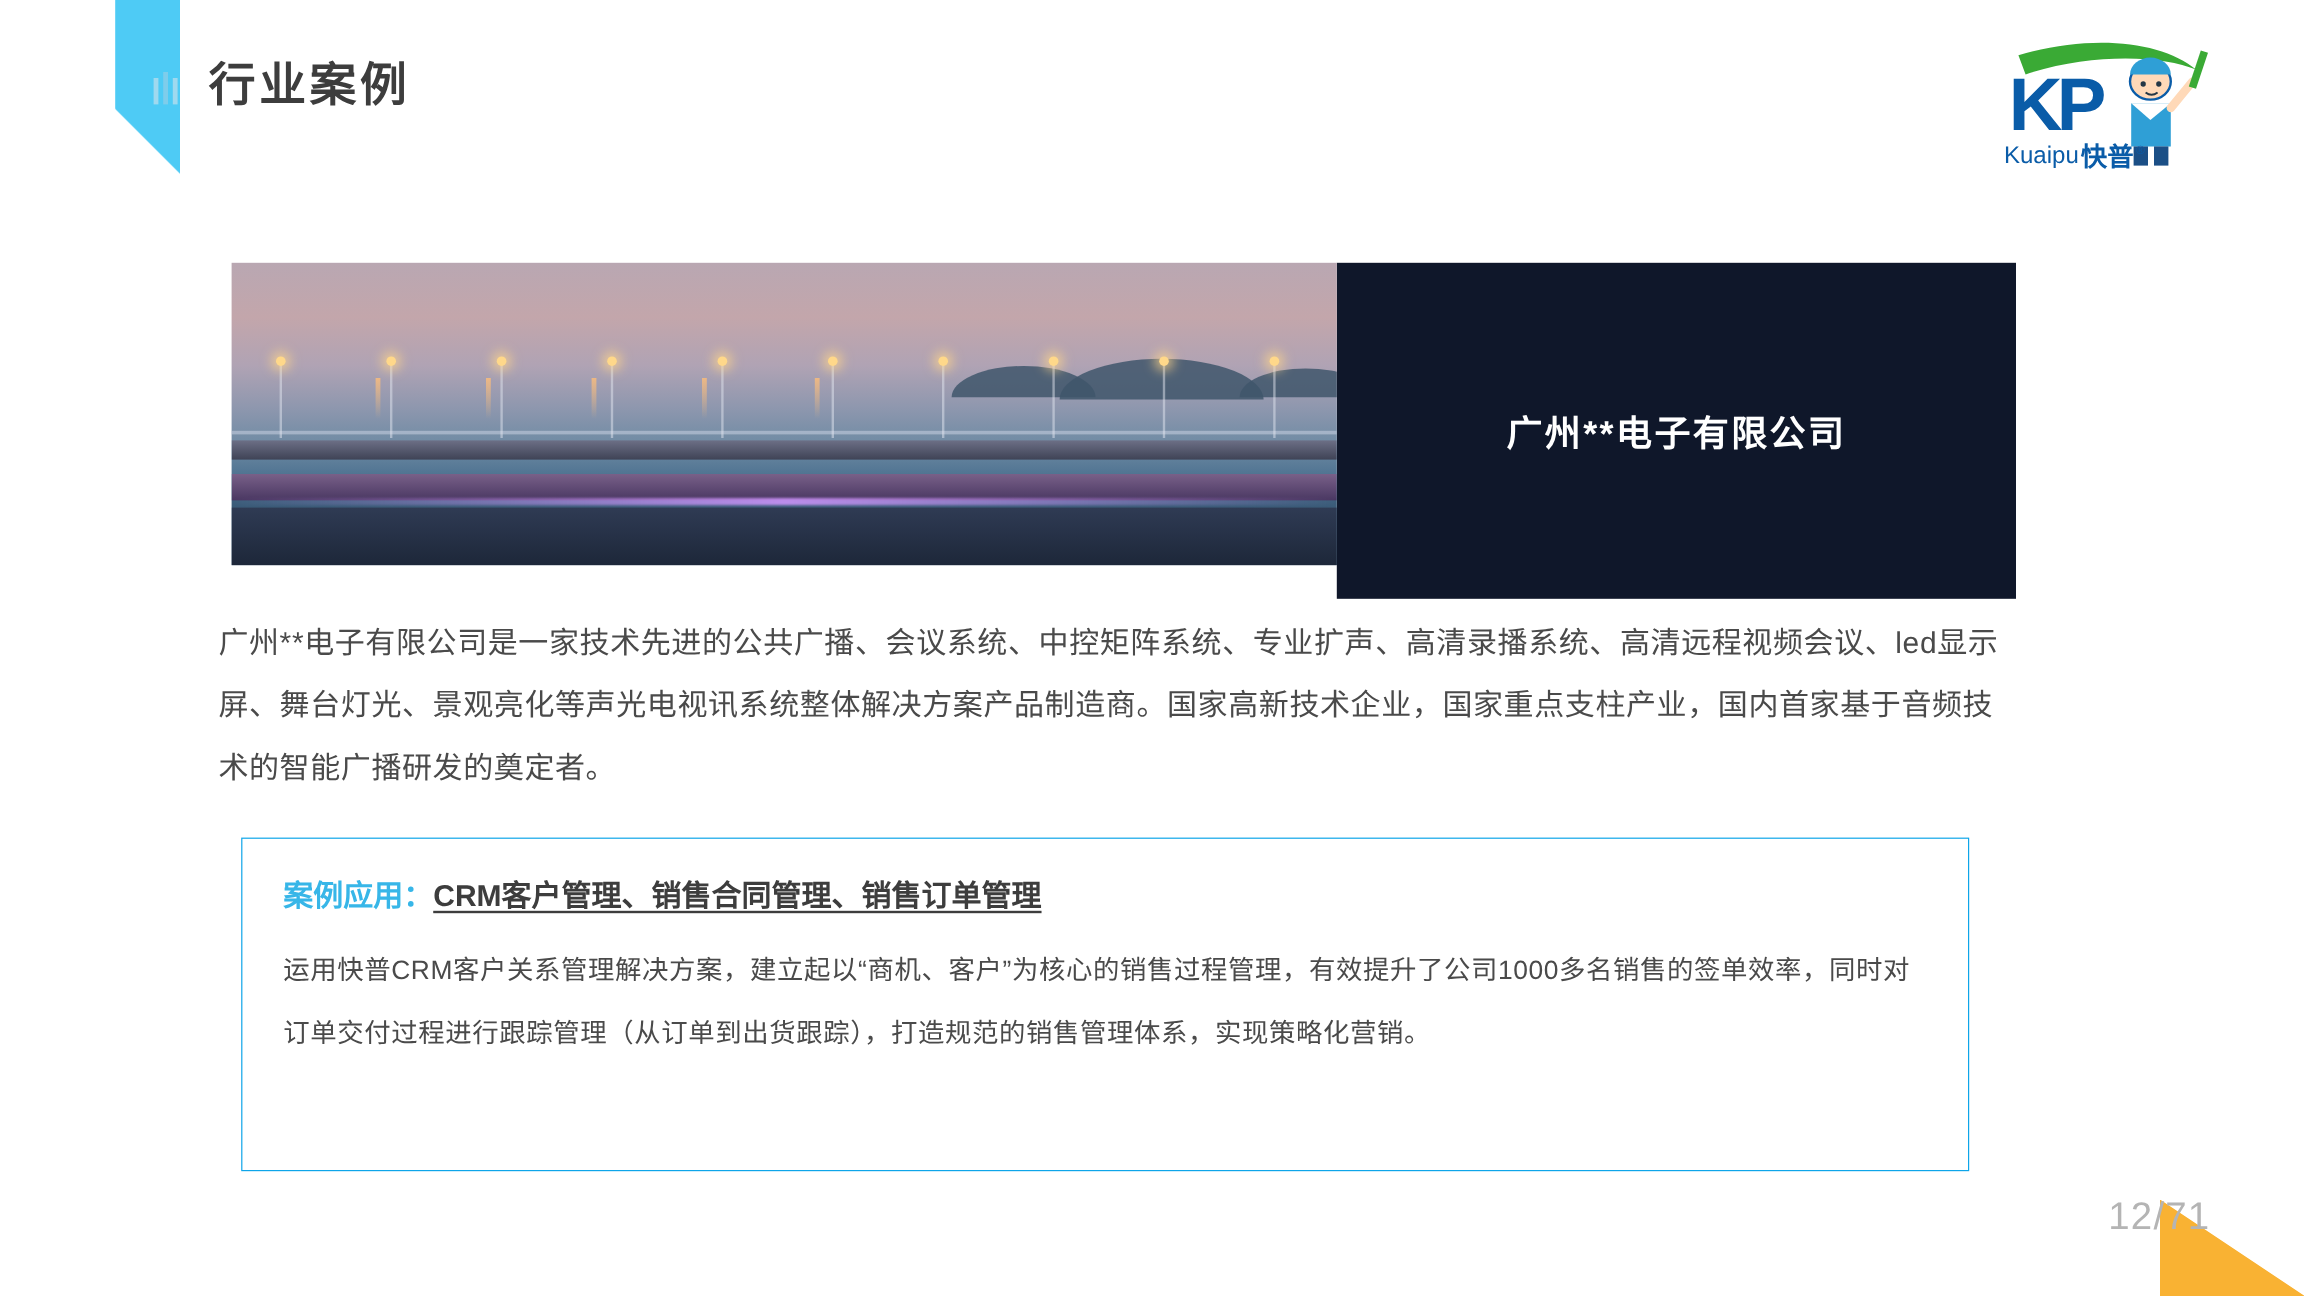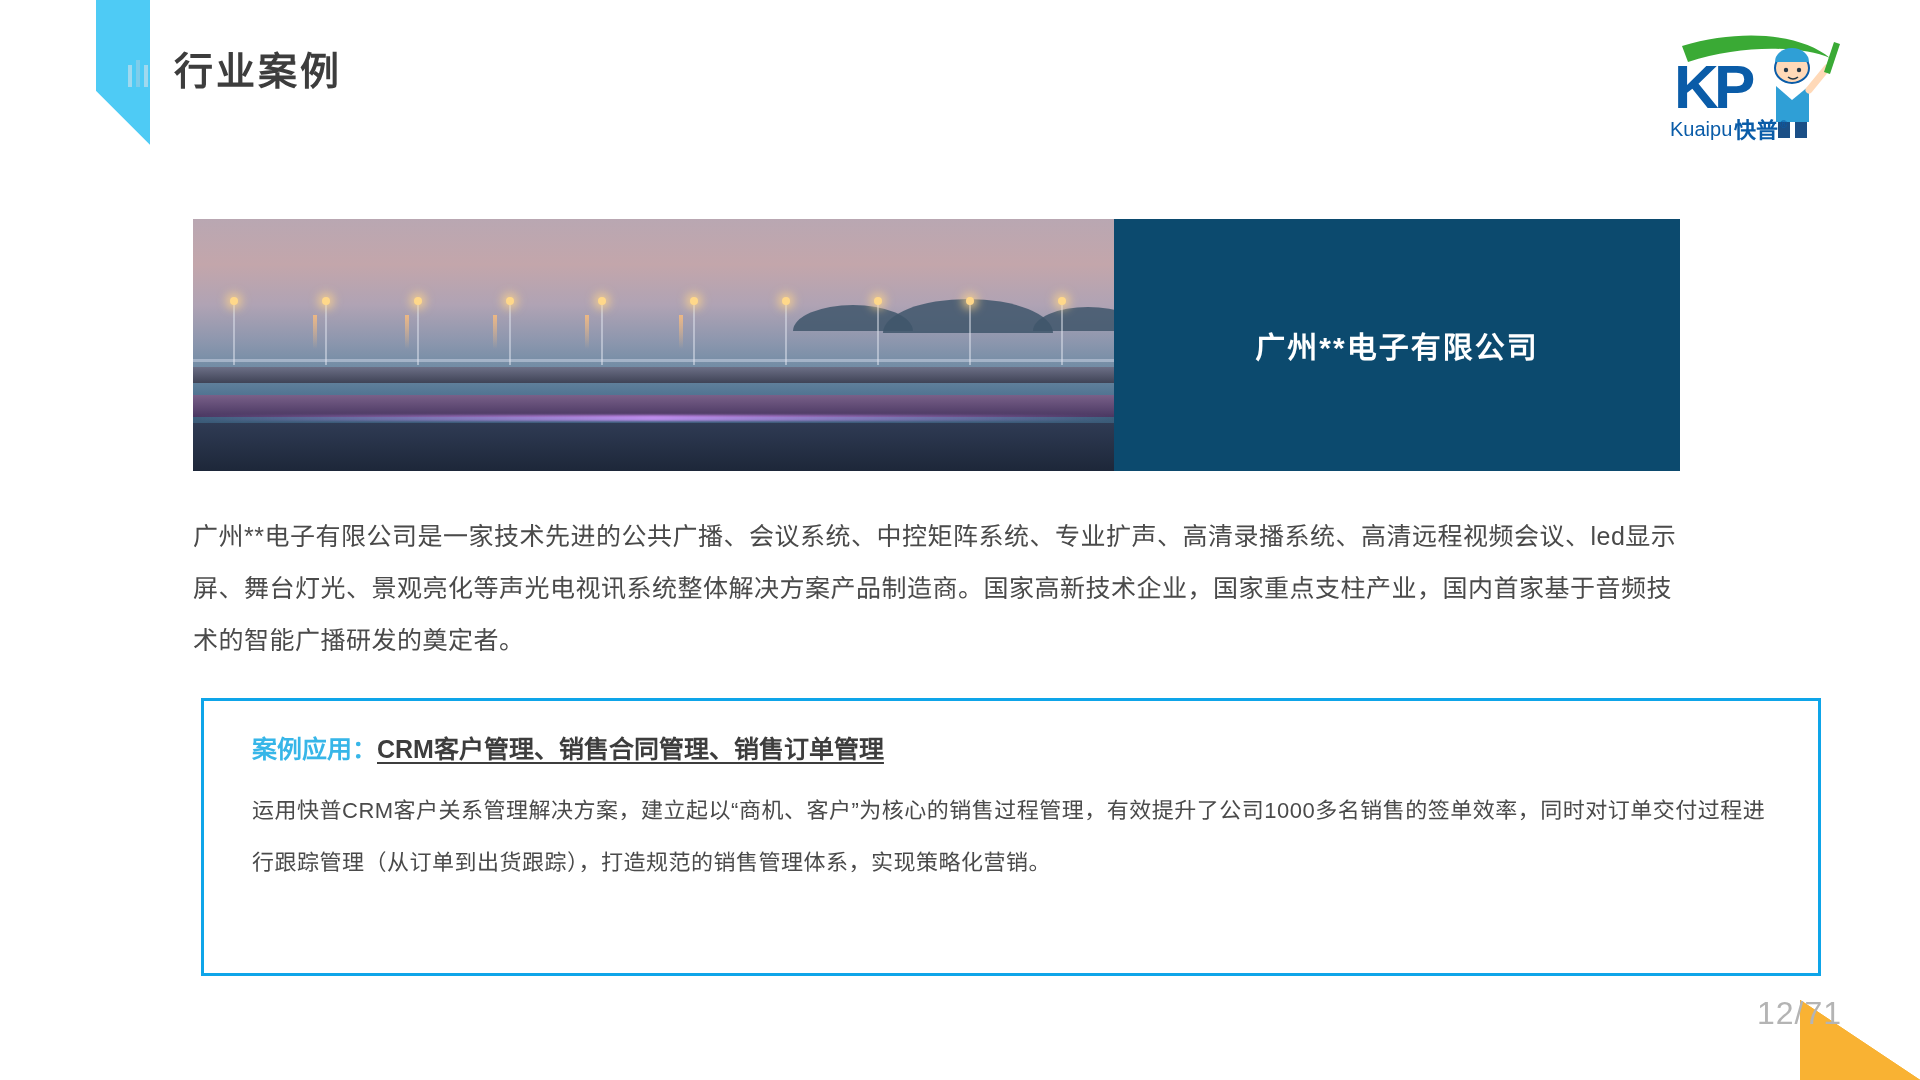--- a/index.html
+++ b/index.html
@@ -180,56 +180,56 @@
     top: 48px;
     font-size: 47px;
     font-weight: 700;
     color: #ffffff;
     letter-spacing: 2px;
     text-shadow: 0 2px 10px rgba(0,0,0,.35);
     white-space: nowrap;
   }
   .hero-right {
     width: 566px;
-    height: 252px;
-    background: #0c4a6e;
+    height: 280px;
+    background: #0f172a;
     display: flex;
     align-items: center;
     justify-content: center;
   }
   .hero-company {
     font-size: 30px;
     font-weight: 700;
     color: #ffffff;
     letter-spacing: 2px;
     white-space: nowrap;
   }
 
   
   .desc {
     position: absolute;
-    left: 193px;
+    left: 182px;
     top: 510px;
     width: 1490px;
     font-size: 25px;
     line-height: 52px;
     color: #4a4a4a;
     letter-spacing: .5px;
   }
 
   
   .case-box {
     position: absolute;
     left: 201px;
     top: 698px;
-    width: 1620px;
+    width: 1440px;
     height: 278px;
-    border: 3px solid #0ea5e9;
+    border: 1px solid #0ea5e9;
     box-sizing: border-box;
-    padding: 26px 34px 0 48px;
+    padding: 26px 34px 0 34px;
   }
   .case-line1 {
     font-size: 25px;
     line-height: 44px;
     white-space: nowrap;
   }
   .case-label {
     color: #37b6e8;
     font-weight: 700;
   }

